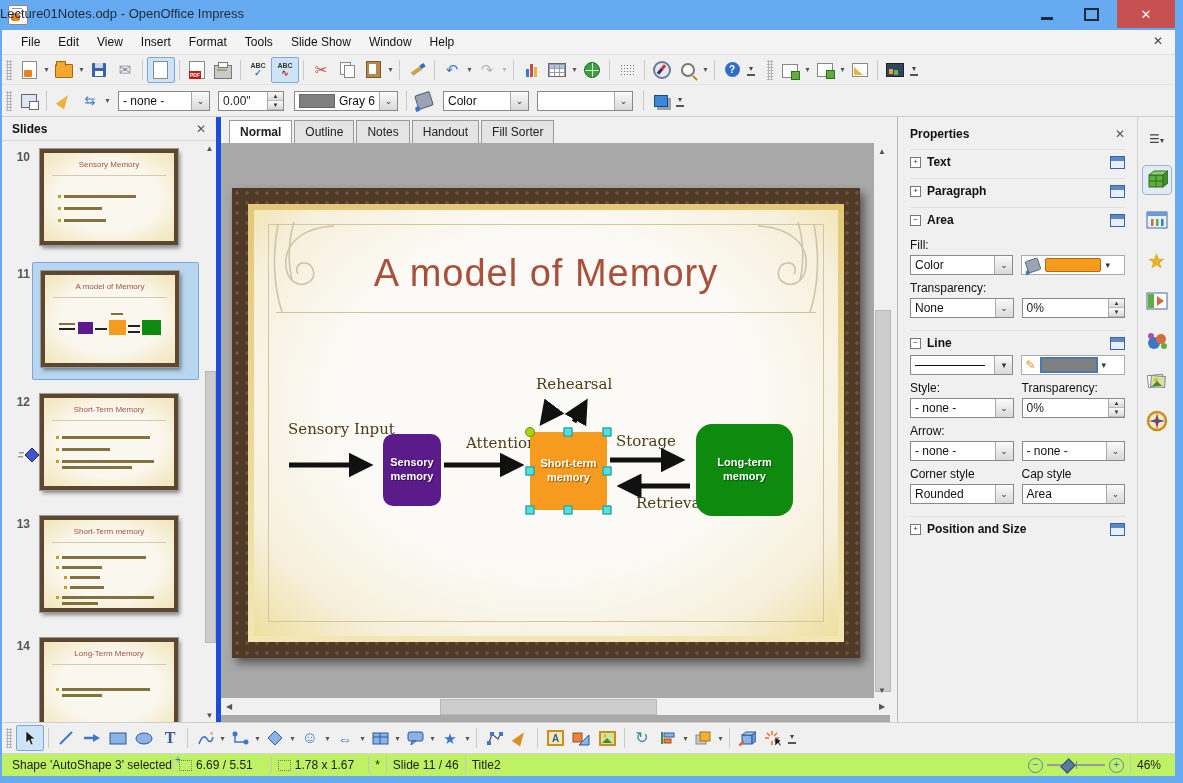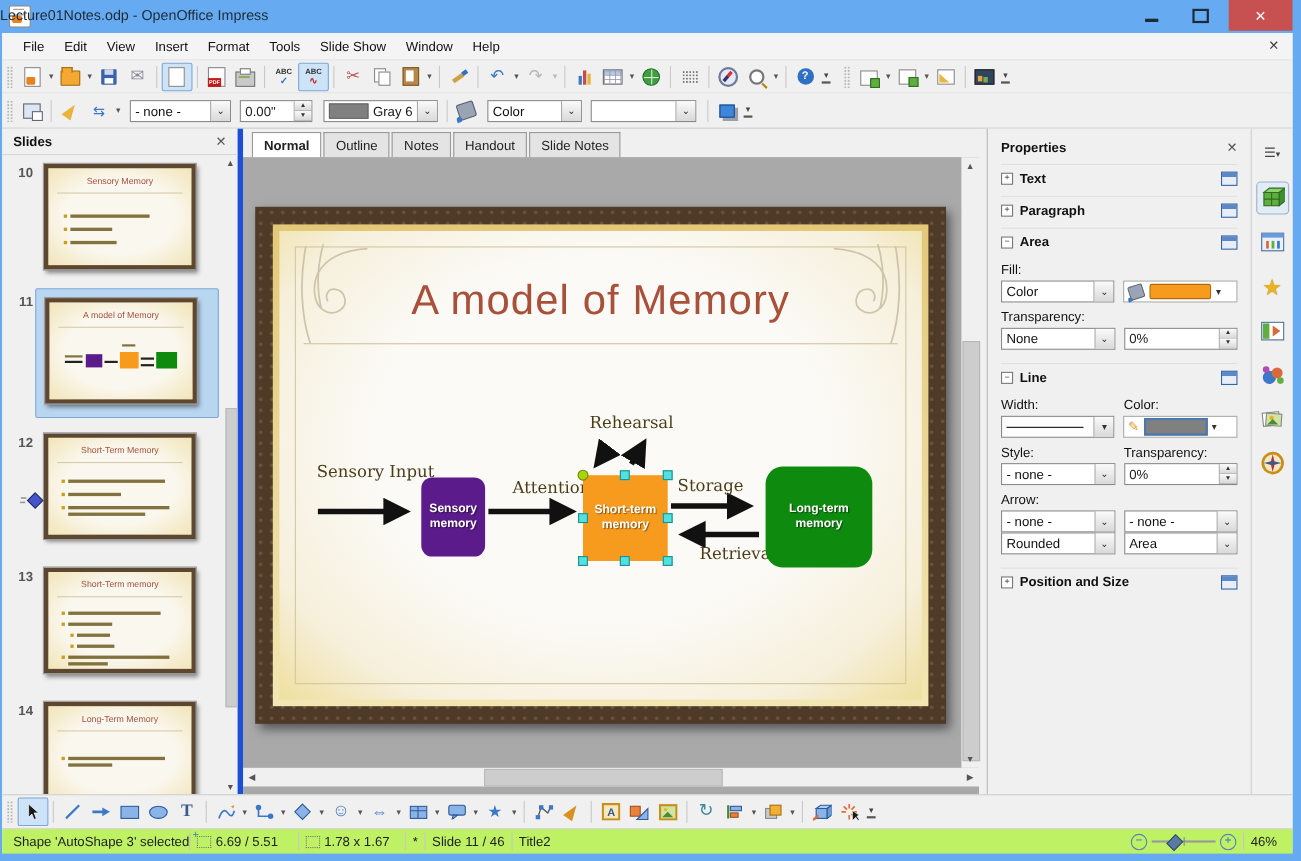--- a/index.html
+++ b/index.html
@@ -449,21 +449,21 @@
         <div class="sb-arrow abs" style="left:0;bottom:2px;width:11px;height:10px">▼</div>
       </div>
     </div>
 
     <div id="center">
       <div id="tabsrow">
         <span class="vtab active">Normal</span>
         <span class="vtab">Outline</span>
         <span class="vtab">Notes</span>
         <span class="vtab">Handout</span>
-        <span class="vtab">Slide Notes</span>
+        <span class="vtab">Fill Sorter</span>
       </div>
 
       <div id="canvas">
         <div id="slideframe">
           <div id="goldband">
             <div id="slideinner">
               <div id="innerline"></div>
 
               <svg class="flourish" style="left:10px" width="80" height="100" viewBox="0 0 80 100">
                 <g fill="none" stroke="#c9c0a4" stroke-width="1.6">
@@ -583,24 +583,20 @@
             </span>
           </span>
       </div>
 
       <div class="sect" style="margin-top:12px">
         <span class="pm">−</span>
         <span class="slabel">Line</span>
         <span class="launcher"></span>
       </div>
       <div class="row2">
-        <div class="col flabel">Width:</div>
-        <div class="col flabel">Color:</div>
-      </div>
-      <div class="row2">
         <span class="combo col" style="background:#fdfdfd">
             <span class="ctext"><span style="display:inline-block;width:70px;height:1px;background:#111;vertical-align:middle"></span></span>
             <span class="cbtn">▾</span>
           </span>
         <span class="colorwell">
           <span class="ic" style="color:#d89020;font-size:12px">✎</span>
           <span class="swatch" style="width:54px;background:#808080;border:2px solid #4a78b0"></span>
           <span style="font-size:9px;color:#333">▾</span>
         </span>
       </div>
@@ -624,20 +620,24 @@
       <div class="flabel">Arrow:</div>
       <div class="row2">
         <span class="combo col">
             <span class="ctext">- none -</span>
             <span class="cbtn">⌄</span>
           </span>
         <span class="combo col">
             <span class="ctext">- none -</span>
             <span class="cbtn">⌄</span>
           </span>
+      </div>
+      <div class="row2">
+        <div class="col flabel">Corner style</div>
+        <div class="col flabel">Cap style</div>
       </div>
       <div class="row2">
         <span class="combo col">
             <span class="ctext">Rounded</span>
             <span class="cbtn">⌄</span>
           </span>
         <span class="combo col">
             <span class="ctext">Area</span>
             <span class="cbtn">⌄</span>
           </span>

